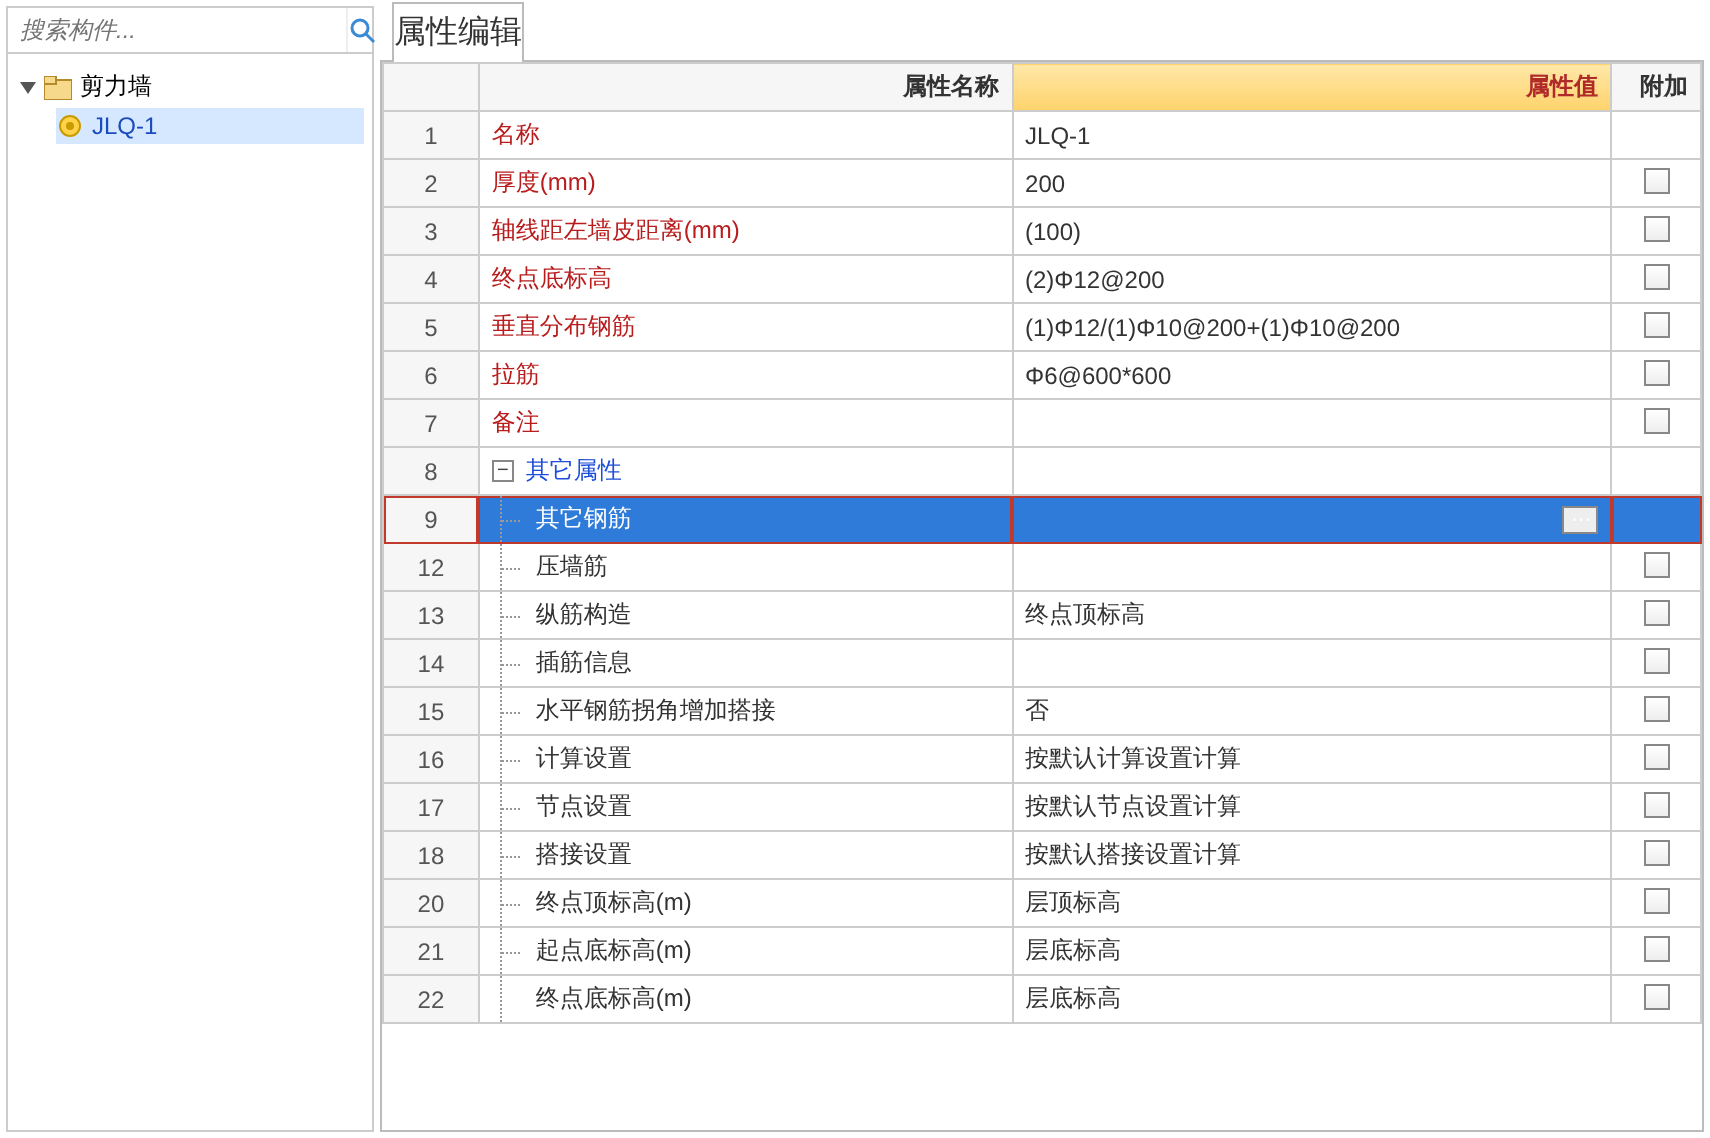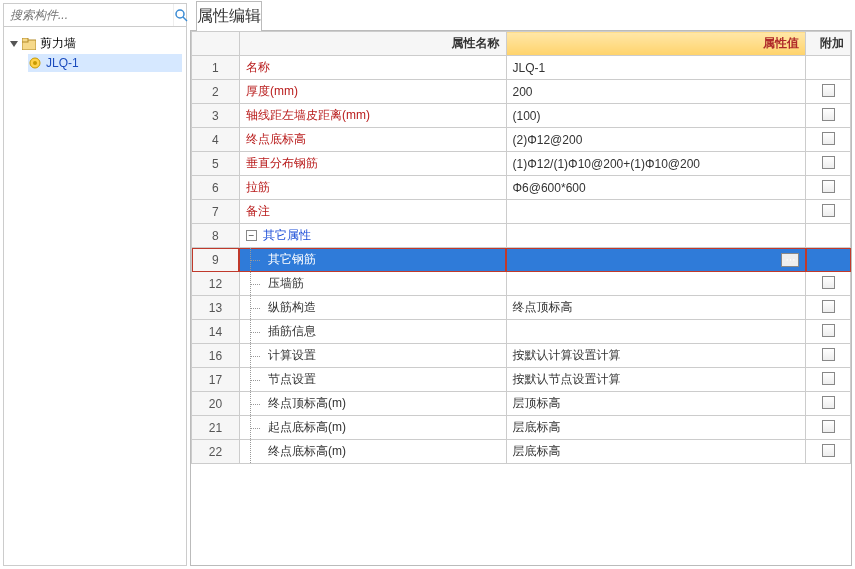--- a/index.html
+++ b/index.html
@@ -178,29 +178,41 @@
               <td>终点顶标高</td>
               <td class="col-extra"><span class="chk"></span></td>
             </tr>
             <tr>
               <td class="col-num">14</td>
               <td class="indent1"><span class="tree-line"></span><span class="tree-branch"></span><span class="">插筋信息</span></td>
               <td></td>
               <td class="col-extra"><span class="chk"></span></td>
             </tr>
             <tr>
+              <td class="col-num">15</td>
+              <td class="indent1"><span class="tree-line"></span><span class="tree-branch"></span><span class="">水平钢筋拐角增加搭接</span></td>
+              <td>否</td>
+              <td class="col-extra"><span class="chk"></span></td>
+            </tr>
+            <tr>
               <td class="col-num">16</td>
               <td class="indent1"><span class="tree-line"></span><span class="tree-branch"></span><span class="">计算设置</span></td>
               <td>按默认计算设置计算</td>
               <td class="col-extra"><span class="chk"></span></td>
             </tr>
             <tr>
               <td class="col-num">17</td>
               <td class="indent1"><span class="tree-line"></span><span class="tree-branch"></span><span class="">节点设置</span></td>
               <td>按默认节点设置计算</td>
+              <td class="col-extra"><span class="chk"></span></td>
+            </tr>
+            <tr>
+              <td class="col-num">18</td>
+              <td class="indent1"><span class="tree-line"></span><span class="tree-branch"></span><span class="">搭接设置</span></td>
+              <td>按默认搭接设置计算</td>
               <td class="col-extra"><span class="chk"></span></td>
             </tr>
             <tr>
               <td class="col-num">20</td>
               <td class="indent1"><span class="tree-line"></span><span class="tree-branch"></span><span class="">终点顶标高(m)</span></td>
               <td>层顶标高</td>
               <td class="col-extra"><span class="chk"></span></td>
             </tr>
             <tr>
               <td class="col-num">21</td>

